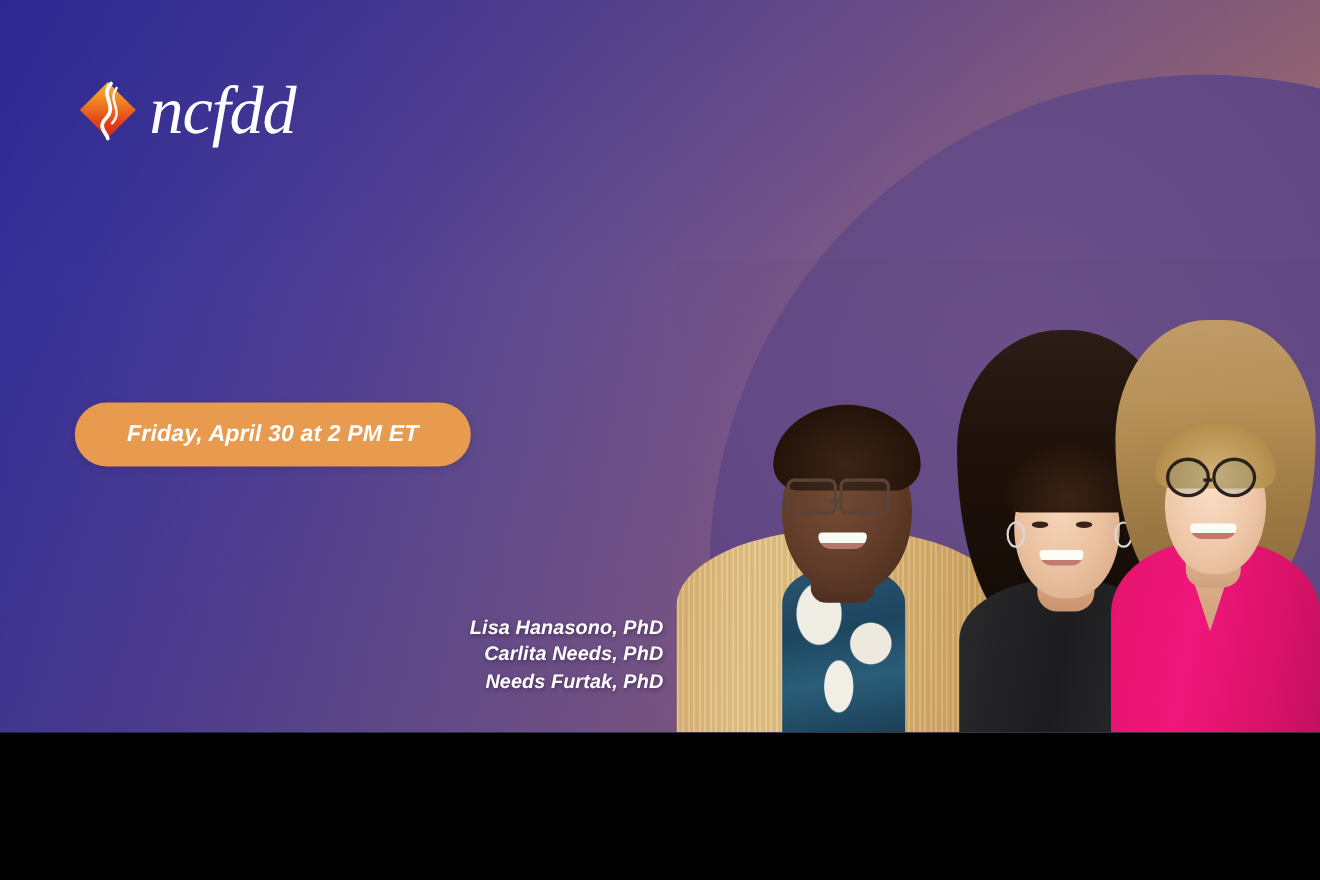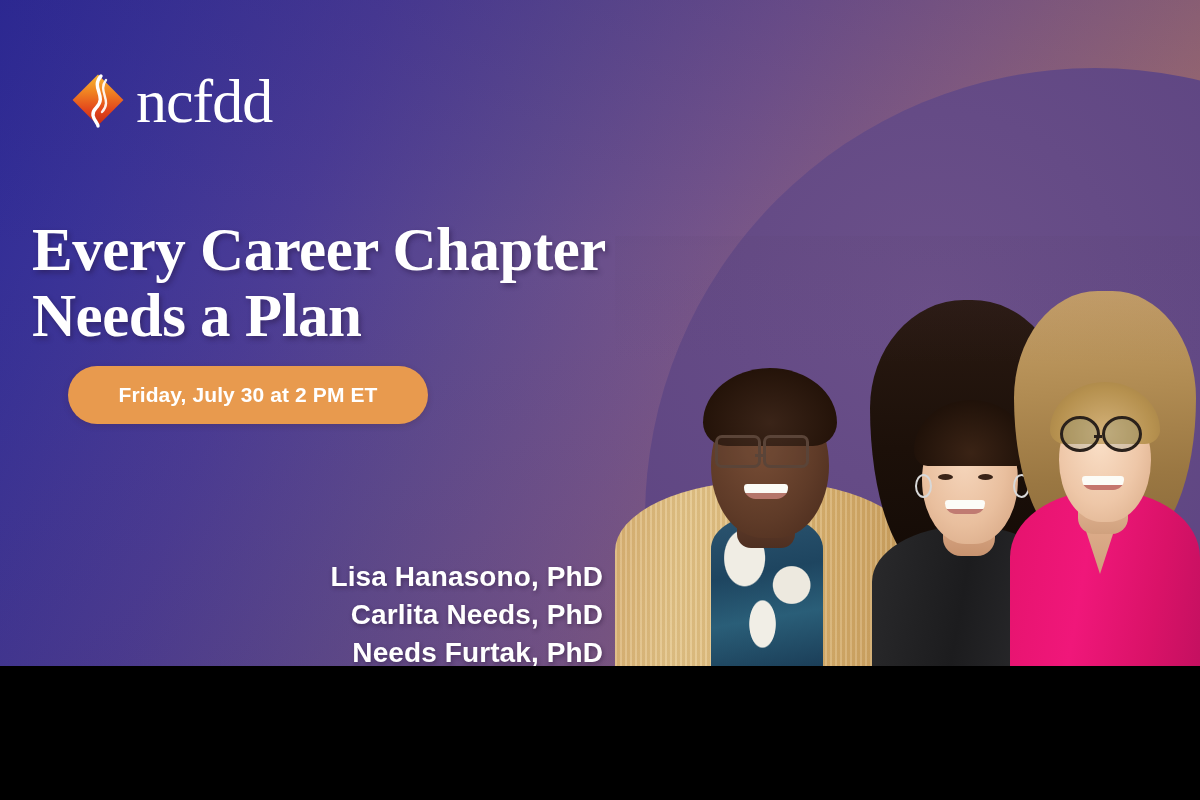--- a/index.html
+++ b/index.html
@@ -14,20 +14,21 @@
     overflow: hidden;
     font-family: "Liberation Sans", sans-serif;
   }
 
   
   #canvas {
     position: relative;
     width: 1200px;
     height: 800px;
     background: #0c4a6e;
+    font-style: italic;
   }
 
   
   #banner {
     position: absolute;
     left: 0;
     top: 0;
     width: 1200px;
     height: 666px;
     overflow: hidden;
@@ -130,21 +131,21 @@
   }
 
   
   #speakers {
     position: absolute;
     right: 597px;
     top: 558px;
     text-align: right;
     color: #FFFFFF;
     font-family: "Liberation Sans", sans-serif;
-    font-size: 28px;
+    font-size: 18px;
     font-weight: 700;
     line-height: 1.36;
     letter-spacing: 0.1px;
     text-shadow: 1px 2px 4px rgba(40,20,50,0.45);
     white-space: nowrap;
   }
   #speakers .speaker-name { display: block; }
 
   
   #photo-group {
@@ -343,26 +344,22 @@
             <stop offset="100%" stop-color="#C42C12"></stop>
           </linearGradient>
         </defs>
         <rect x="12" y="12" width="36" height="36" transform="rotate(45 30 30)" fill="url(#flameGrad)"></rect>
         <path d="M33 6 C22 18, 40 26, 28 38 C20 46, 30 52, 30 56" fill="none" stroke="#FFFFFF" stroke-width="3.4" stroke-linecap="round"></path>
         <path d="M38 10 C29 22, 45 30, 34 42" fill="none" stroke="#FFFFFF" stroke-width="2.4" stroke-linecap="round" opacity="0.92"></path>
       </svg>
       <span id="logo-word">ncfdd</span>
     </div>
 
-    <h1 id="headline">
-      <span class="hl-line">Every Career Chapter</span>
-      <span class="hl-line">Needs a Plan</span>
-    </h1>
-
-    <div id="date-pill">Friday, July 30 at 2 PM ET</div>
+
+    <div id="date-pill">Friday, April 30 at 2 PM ET</div>
 
     <div id="speakers">
       <span class="speaker-name">Lisa Hanasono, PhD</span>
       <span class="speaker-name">Carlita Needs, PhD</span>
       <span class="speaker-name">Needs Furtak, PhD</span>
     </div>
 
     <div id="photo-group">
 
       <div class="portrait" id="portrait-1">

